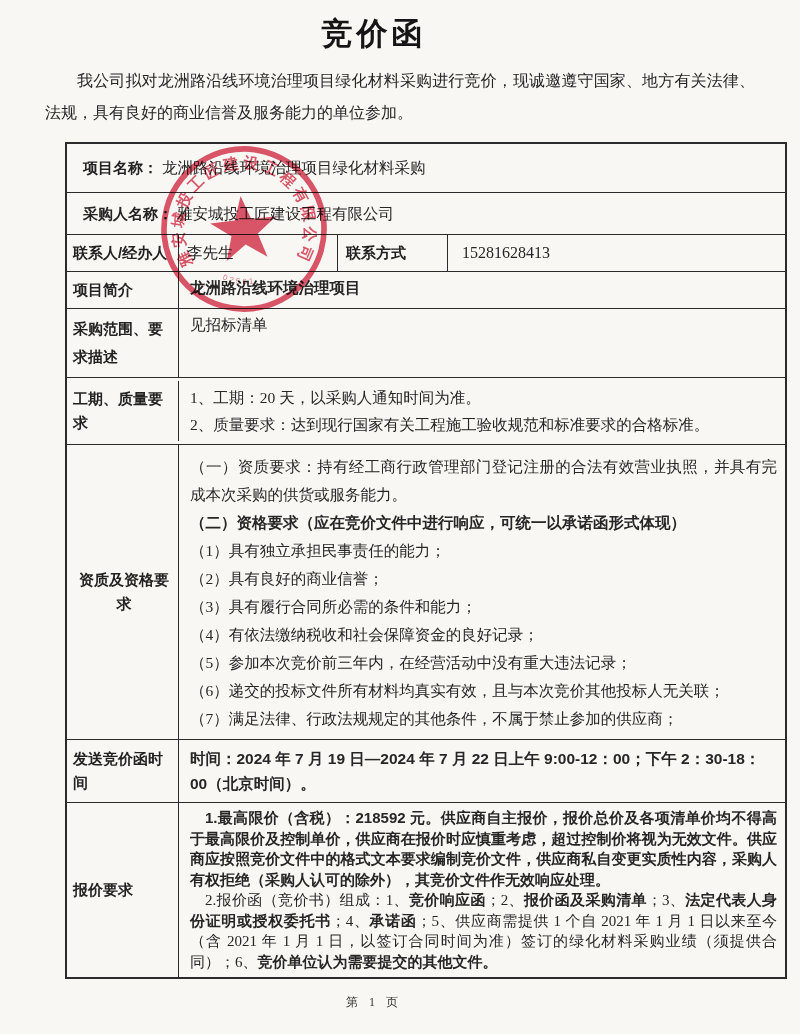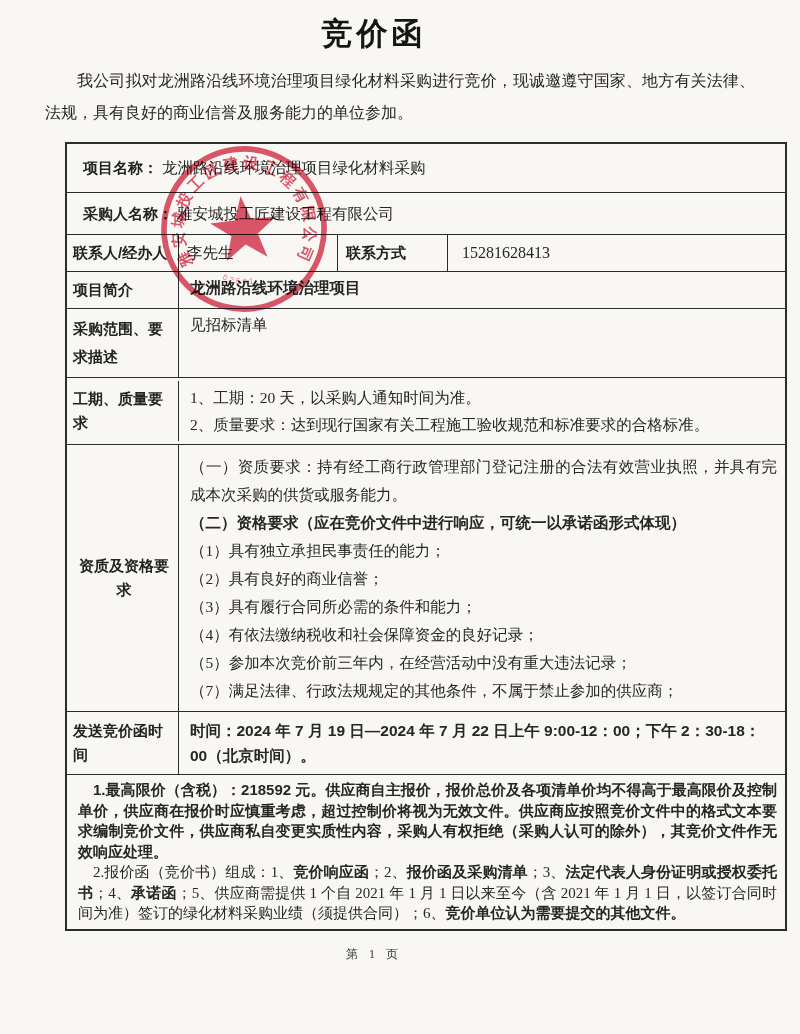--- a/index.html
+++ b/index.html
@@ -178,34 +178,38 @@
         <span class="lbl narrow center">资质及资格要求</span>
       </div>
       <div class="valcell qcontent">
         <p class="qitem">（一）资质要求：持有经工商行政管理部门登记注册的合法有效营业执照，并具有完成本次采购的供货或服务能力。</p>
         <p class="qitem b">（二）资格要求（应在竞价文件中进行响应，可统一以承诺函形式体现）</p>
         <p class="qitem">（1）具有独立承担民事责任的能力；</p>
         <p class="qitem">（2）具有良好的商业信誉；</p>
         <p class="qitem">（3）具有履行合同所必需的条件和能力；</p>
         <p class="qitem">（4）有依法缴纳税收和社会保障资金的良好记录；</p>
         <p class="qitem">（5）参加本次竞价前三年内，在经营活动中没有重大违法记录；</p>
+        <p class="qitem">（6）递交的投标文件所有材料均真实有效，且与本次竞价其他投标人无关联；</p>
         <p class="qitem">（7）满足法律、行政法规规定的其他条件，不属于禁止参加的供应商；</p>
       </div>
     </div>
 
     <div class="row r8">
       <div class="lblcell">
         <span class="lbl narrow">发送竞价函时间</span>
       </div>
       <div class="valcell b">
         <span>时间：2024 年 7 月 19 日—2024 年 7 月 22 日上午 9:00-12：00；下午 2：30-18：00（北京时间）。</span>
       </div>
     </div>
 
     <div class="row r9">
+      <div class="lblcell">
+        <span class="lbl">报价要求</span>
+      </div>
       <div class="valcell">
         <p class="b">1.最高限价（含税）：218592 元。供应商自主报价，报价总价及各项清单价均不得高于最高限价及控制单价，供应商在报价时应慎重考虑，超过控制价将视为无效文件。供应商应按照竞价文件中的格式文本要求编制竞价文件，供应商私自变更实质性内容，采购人有权拒绝（采购人认可的除外），其竞价文件作无效响应处理。</p>
         <p><span>2.报价函（竞价书）组成：1、</span><span class="b">竞价响应函</span><span>；2、</span><span class="b">报价函及采购清单</span><span>；3、</span><span class="b">法定代表人身份证明或授权委托书</span><span>；4、</span><span class="b">承诺函</span><span>；5、供应商需提供 1 个自 2021 年 1 月 1 日以来至今（含 2021 年 1 月 1 日，以签订合同时间为准）签订的绿化材料采购业绩（须提供合同）；6、</span><span class="b">竞价单位认为需要提交的其他文件。</span></p>
       </div>
     </div>
 
   </div>
 
   <div class="footer">第 1 页</div>
 

